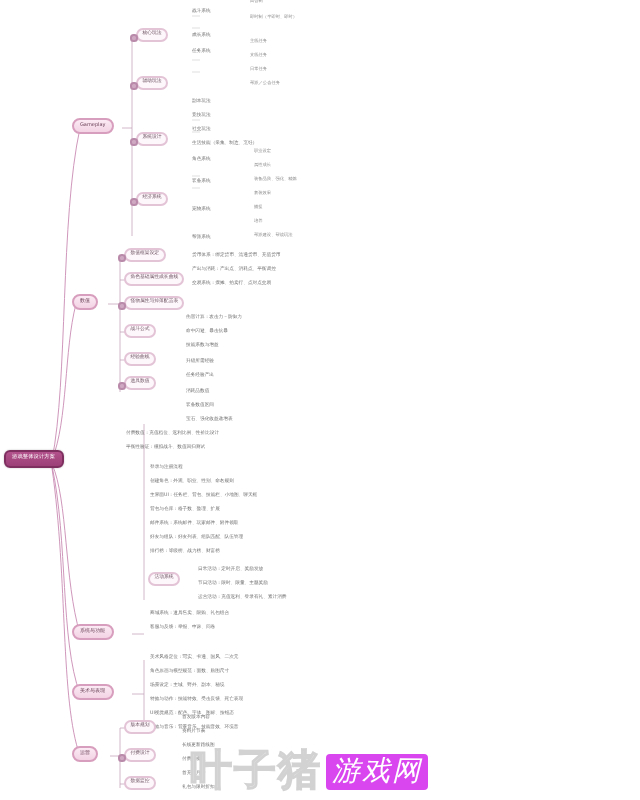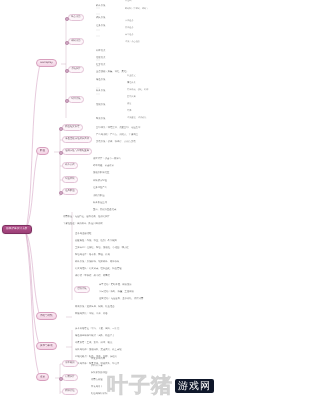--- a/index.html
+++ b/index.html
@@ -41,22 +41,22 @@
     display:flex;flex-direction:column;align-items:center;
     pointer-events:none;user-select:none;
   }
   .wm-row{display:flex;align-items:center;gap:2px;}
   .wm-cn{
     font-size:21px;font-weight:bold;color:#e4e4e4;
     letter-spacing:1px;line-height:1;
     -webkit-text-stroke:.6px #d2d2d2;
   }
   .wm-tag{
-    font-size:10px;color:#ffffff;background:#0f172a;
-    padding:2px 3px;border-radius:2px;letter-spacing:1px;line-height:1;
+    font-size:14px;color:#ffffff;background:#d946ef;
+    padding:2px 3px;border-radius:2px;letter-spacing:1px;line-height:1;font-style:italic;
   }
   .wm-url{
     font-size:13px;color:#ffffff;letter-spacing:1.5px;line-height:1;
     -webkit-text-stroke:.9px #dcdcdc;margin-top:1px;
   }
 </style>
 </head>
 <body>
 
 <div id="map">

